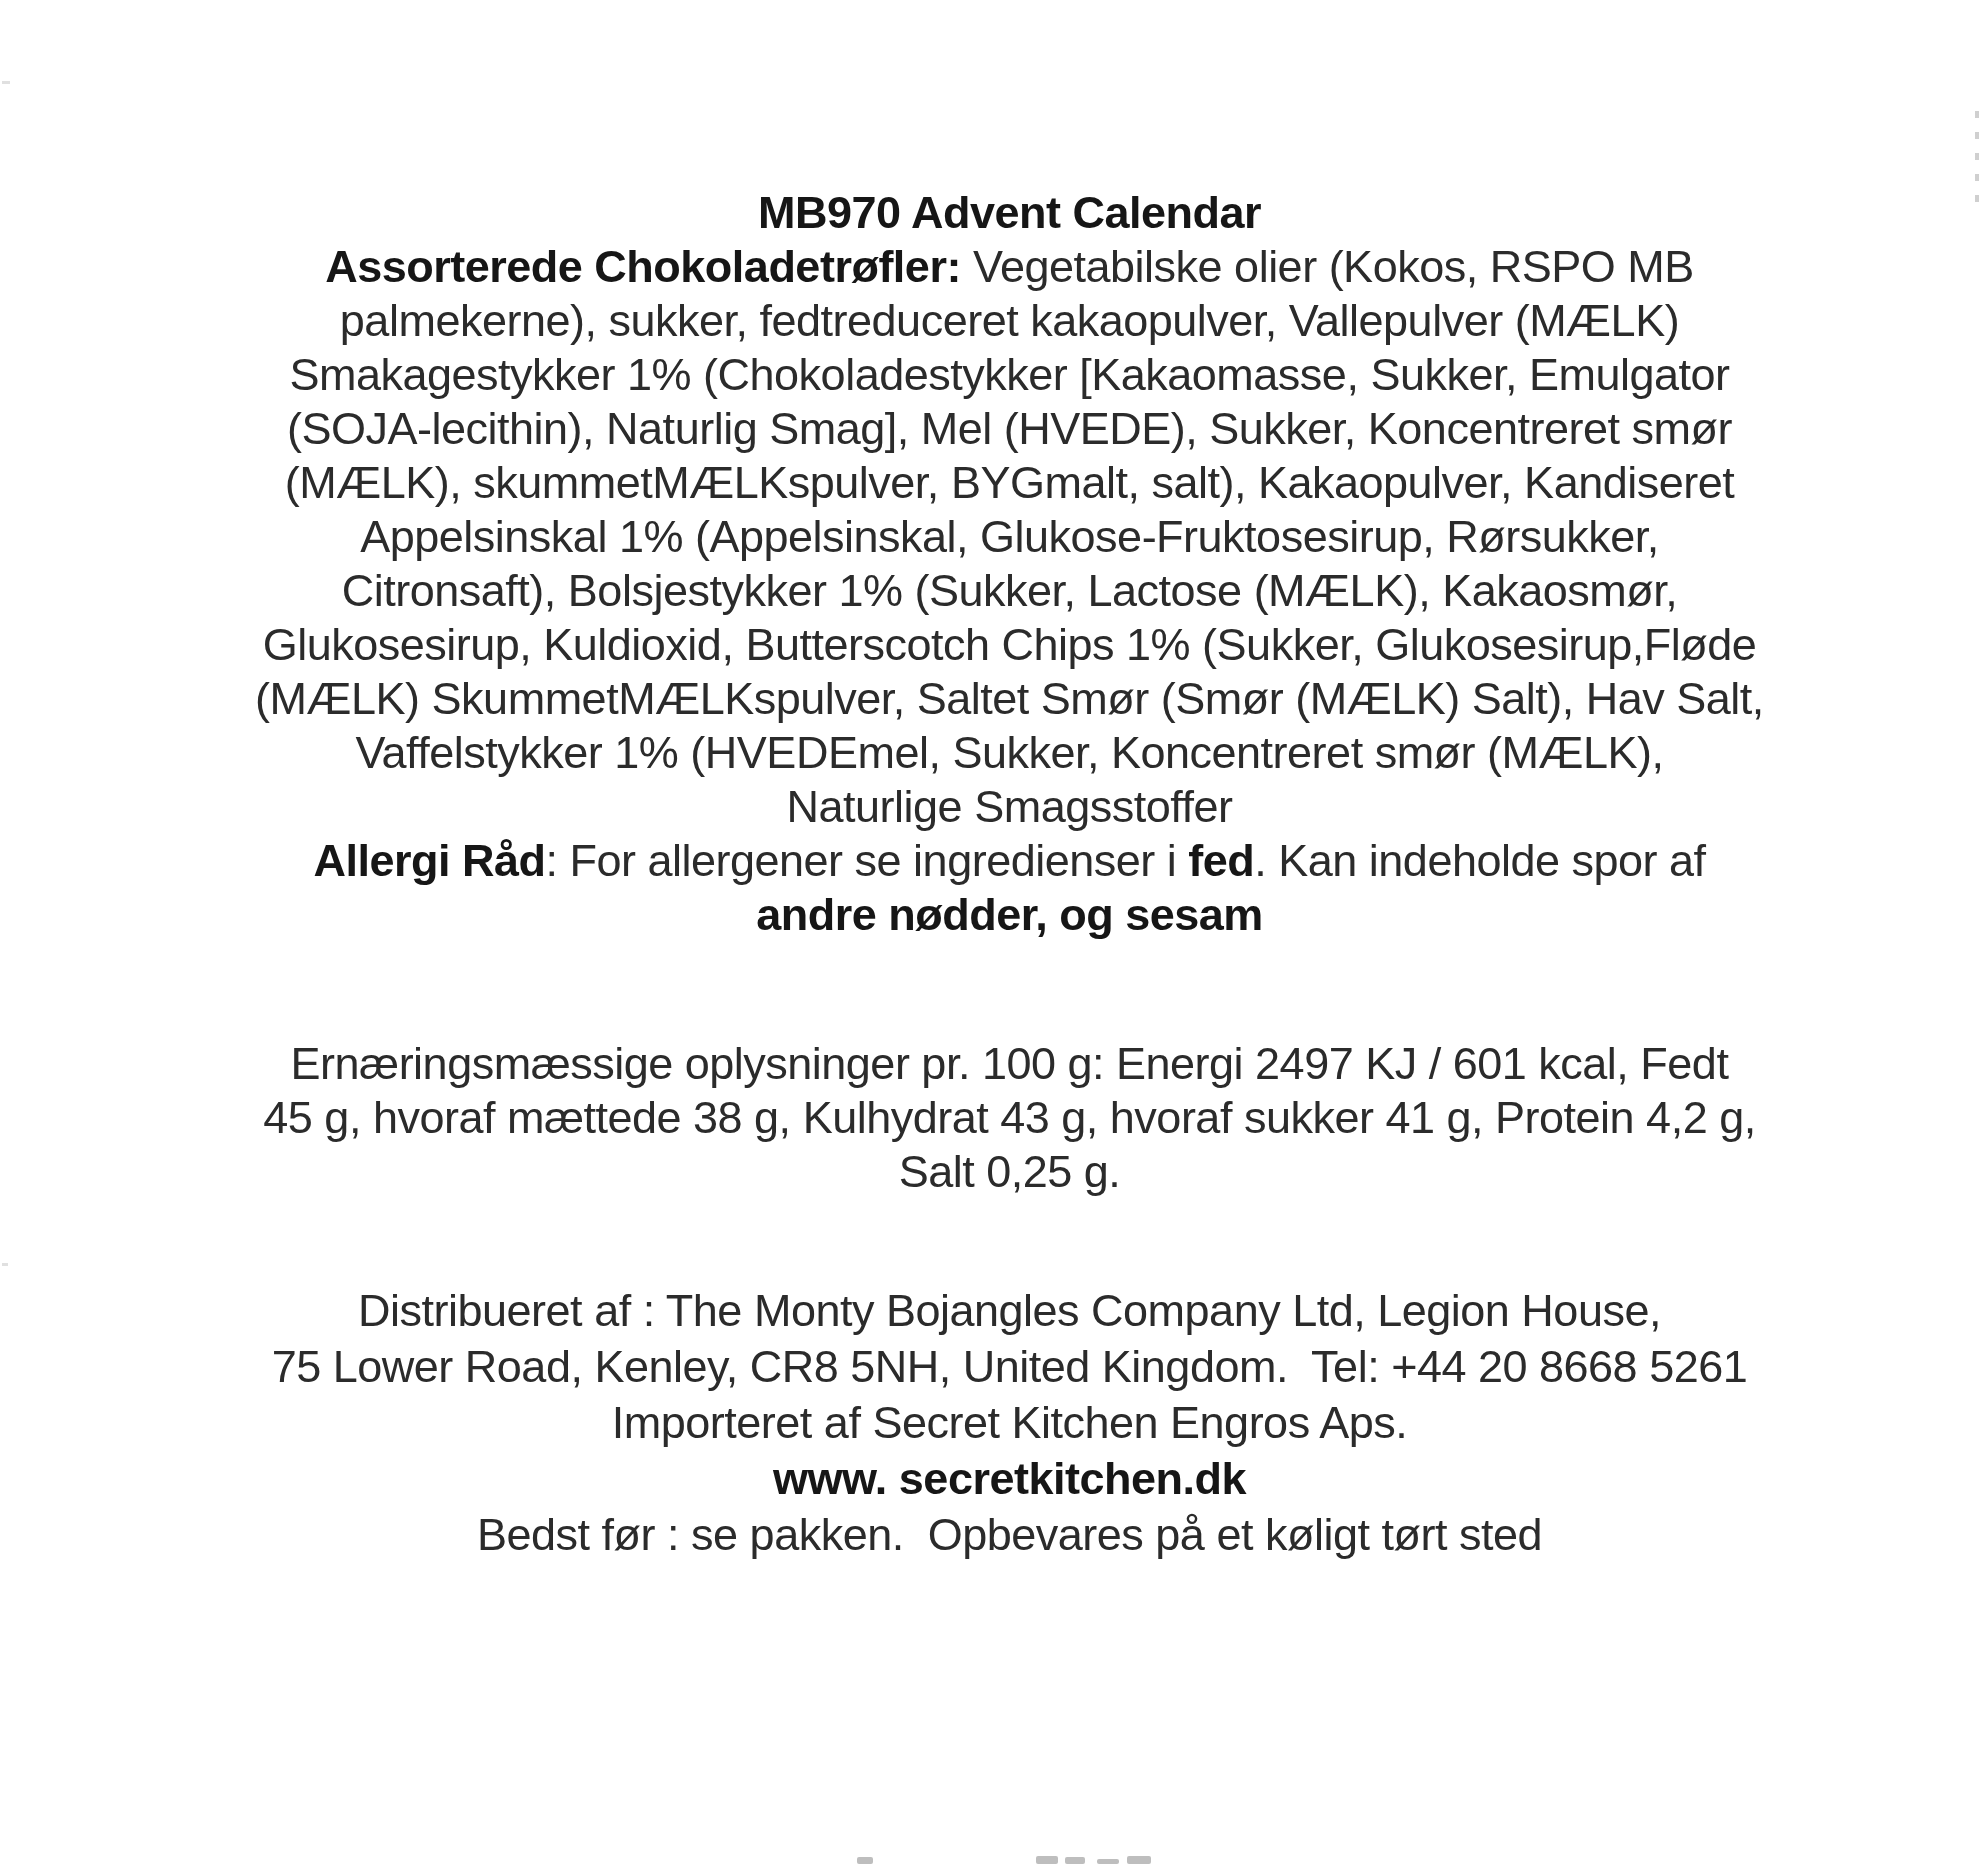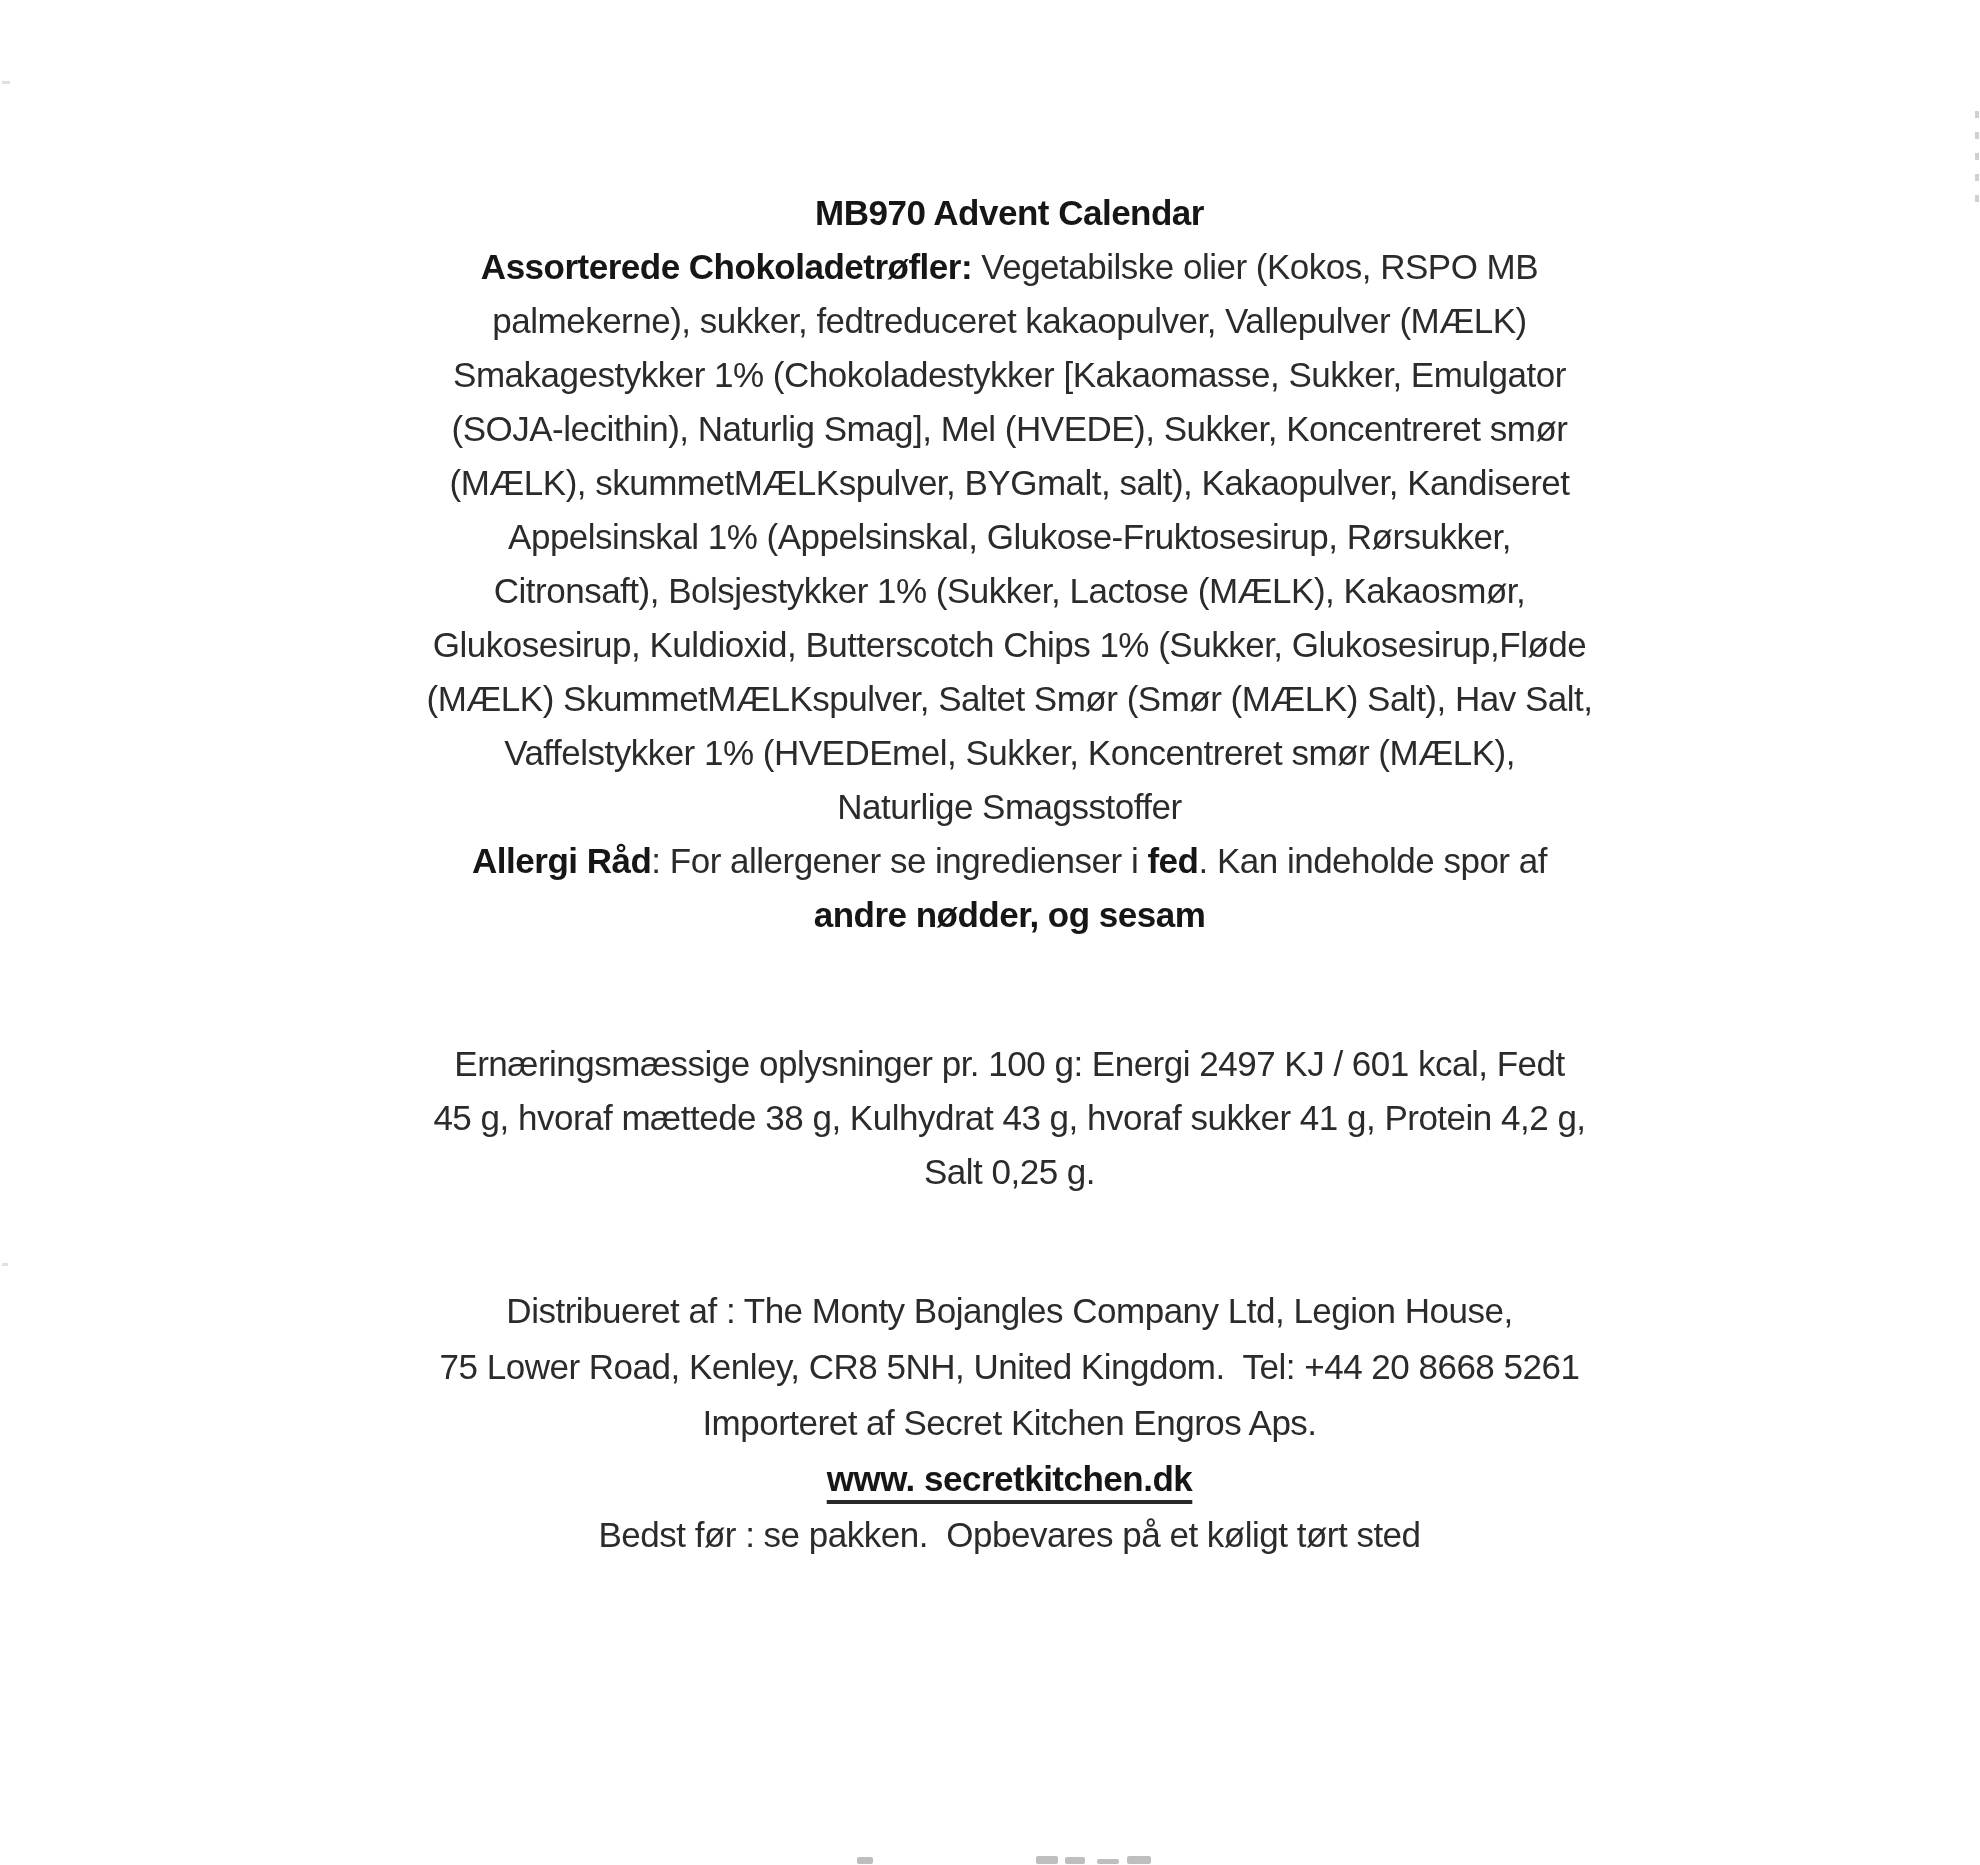--- a/index.html
+++ b/index.html
@@ -15,30 +15,29 @@
     font-family: "Liberation Sans", "DejaVu Sans", sans-serif;
   }
   .label-sheet {
     margin-left: 69px;
     width: 1881px;
     padding-top: 186px;
     text-align: center;
     color: #2b2b2b;
   }
   .block {
-    font-size: 35px;
+    font-size: 45px;
     line-height: 54px;
     letter-spacing: -0.5px;
   }
   #block-nutrition { margin-top: 95px; }
   #block-distribution { margin-top: 84px; line-height: 56px; }
   .line { white-space: pre; }
   .bold { font-weight: 700; color: #161616; }
   .underlined {
-    text-decoration: underline;
     text-decoration-thickness: 4px;
     text-underline-offset: 9px;
     text-decoration-color: #2a2a2a;
   }
   
   .bottom-marks {
     position: absolute;
     top: 1853px; left: 0;
     width: 1980px; height: 12px;
   }

